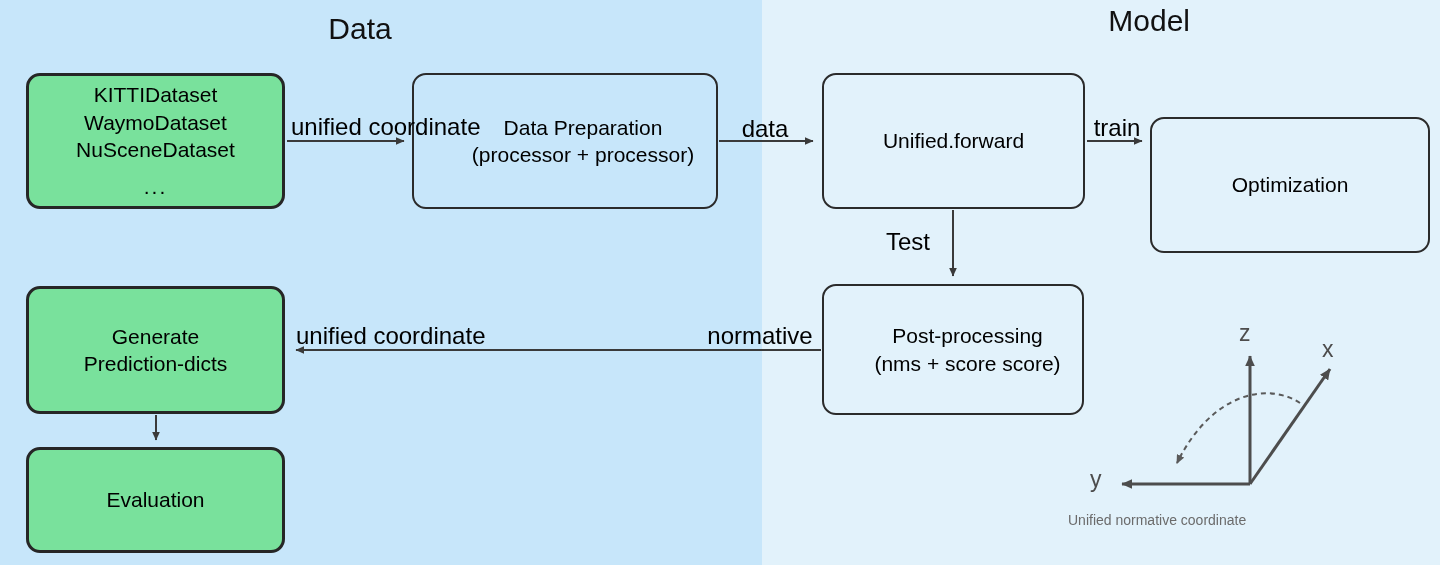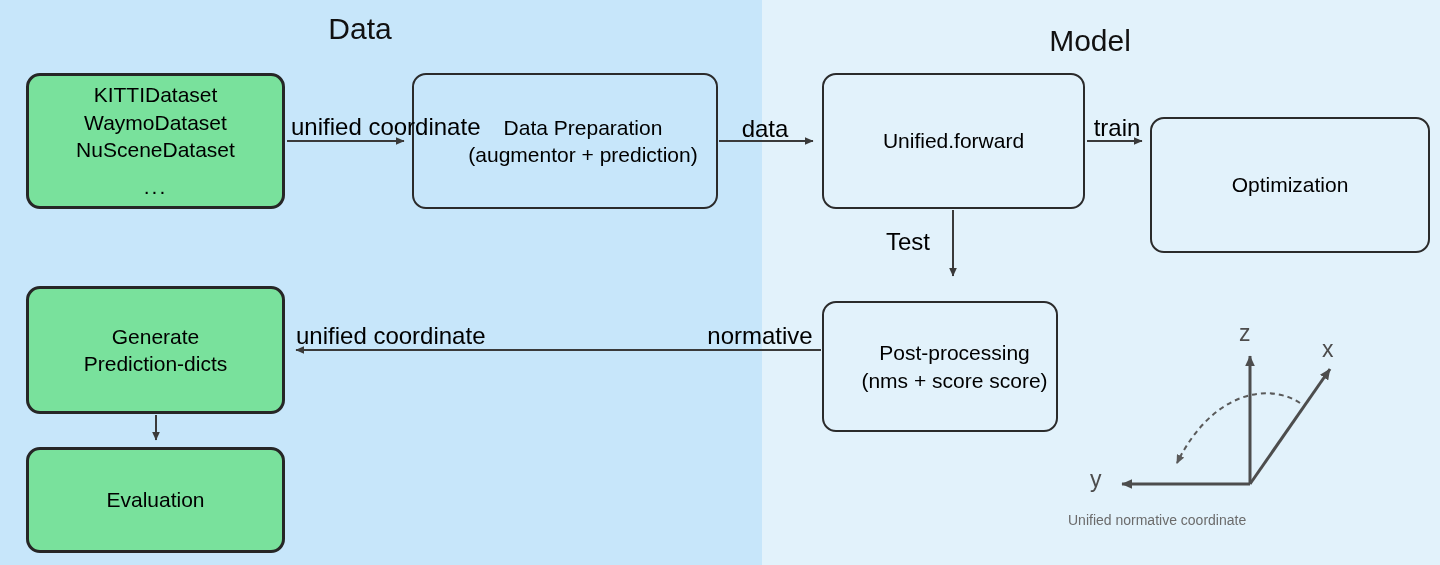--- a/index.html
+++ b/index.html
@@ -86,21 +86,21 @@
 </style>
 </head>
 <body>
 
 <div id="canvas">
 
   <div class="bg-left"></div>
   <div class="bg-right"></div>
 
   <div class="section-title" style="left:260px; top:12px; width:200px;">Data</div>
-  <div class="section-title" style="left:990px; top:24px; width:200px;">Model</div>
+  <div class="section-title" style="left:990px; top:4px; width:200px;text-align:right;">Model</div>
 
   <svg class="layer" viewBox="0 0 1440 565">
     <defs>
       <marker id="arrowhead" markerWidth="9" markerHeight="8" refX="8.4" refY="4" orient="auto" markerUnits="userSpaceOnUse">
         <path d="M0,0 L9,4 L0,8 z" fill="#3a3a3a"></path>
       </marker>
       <marker id="arrowhead-axis" markerWidth="11" markerHeight="10" refX="10.4" refY="5" orient="auto" markerUnits="userSpaceOnUse">
         <path d="M0,0 L11,5 L0,10 z" fill="#4d4d4d"></path>
       </marker>
       <marker id="arrowhead-dash" markerWidth="9" markerHeight="8" refX="8" refY="4" orient="auto" markerUnits="userSpaceOnUse">
@@ -128,32 +128,32 @@
 
   <div class="node green" style="left:26px; top:73px; width:259px; height:136px;">
     <span class="ln">KITTIDataset</span>
     <span class="ln">WaymoDataset</span>
     <span class="ln">NuSceneDataset</span>
     <span class="ln dots" style="margin-top:10px;">...</span>
   </div>
 
   <div class="node plain" style="left:412px; top:73px; width:306px; height:136px;padding-left:36px;">
     <span class="ln">Data Preparation</span>
-    <span class="ln">(augmentor + prediction)</span>
+    <span class="ln">(processor + processor)</span>
   </div>
 
   <div class="node plain" style="left:822px; top:73px; width:263px; height:136px;">
     <span class="ln">Unified.forward</span>
   </div>
 
   <div class="node plain" style="left:1150px; top:73px; width:280px; height:136px;margin-top:44px;">
     <span class="ln">Optimization</span>
   </div>
 
-  <div class="node plain" style="left:822px; top:301px; width:236px; height:131px;padding-left:29px;">
+  <div class="node plain" style="left:822px; top:284px; width:262px; height:131px;padding-left:29px;">
     <span class="ln">Post-processing</span>
     <span class="ln">(nms + score score)</span>
   </div>
 
   <div class="node green" style="left:26px; top:286px; width:259px; height:128px;">
     <span class="ln">Generate</span>
     <span class="ln">Prediction-dicts</span>
   </div>
 
   <div class="node green" style="left:26px; top:447px; width:259px; height:106px;">

